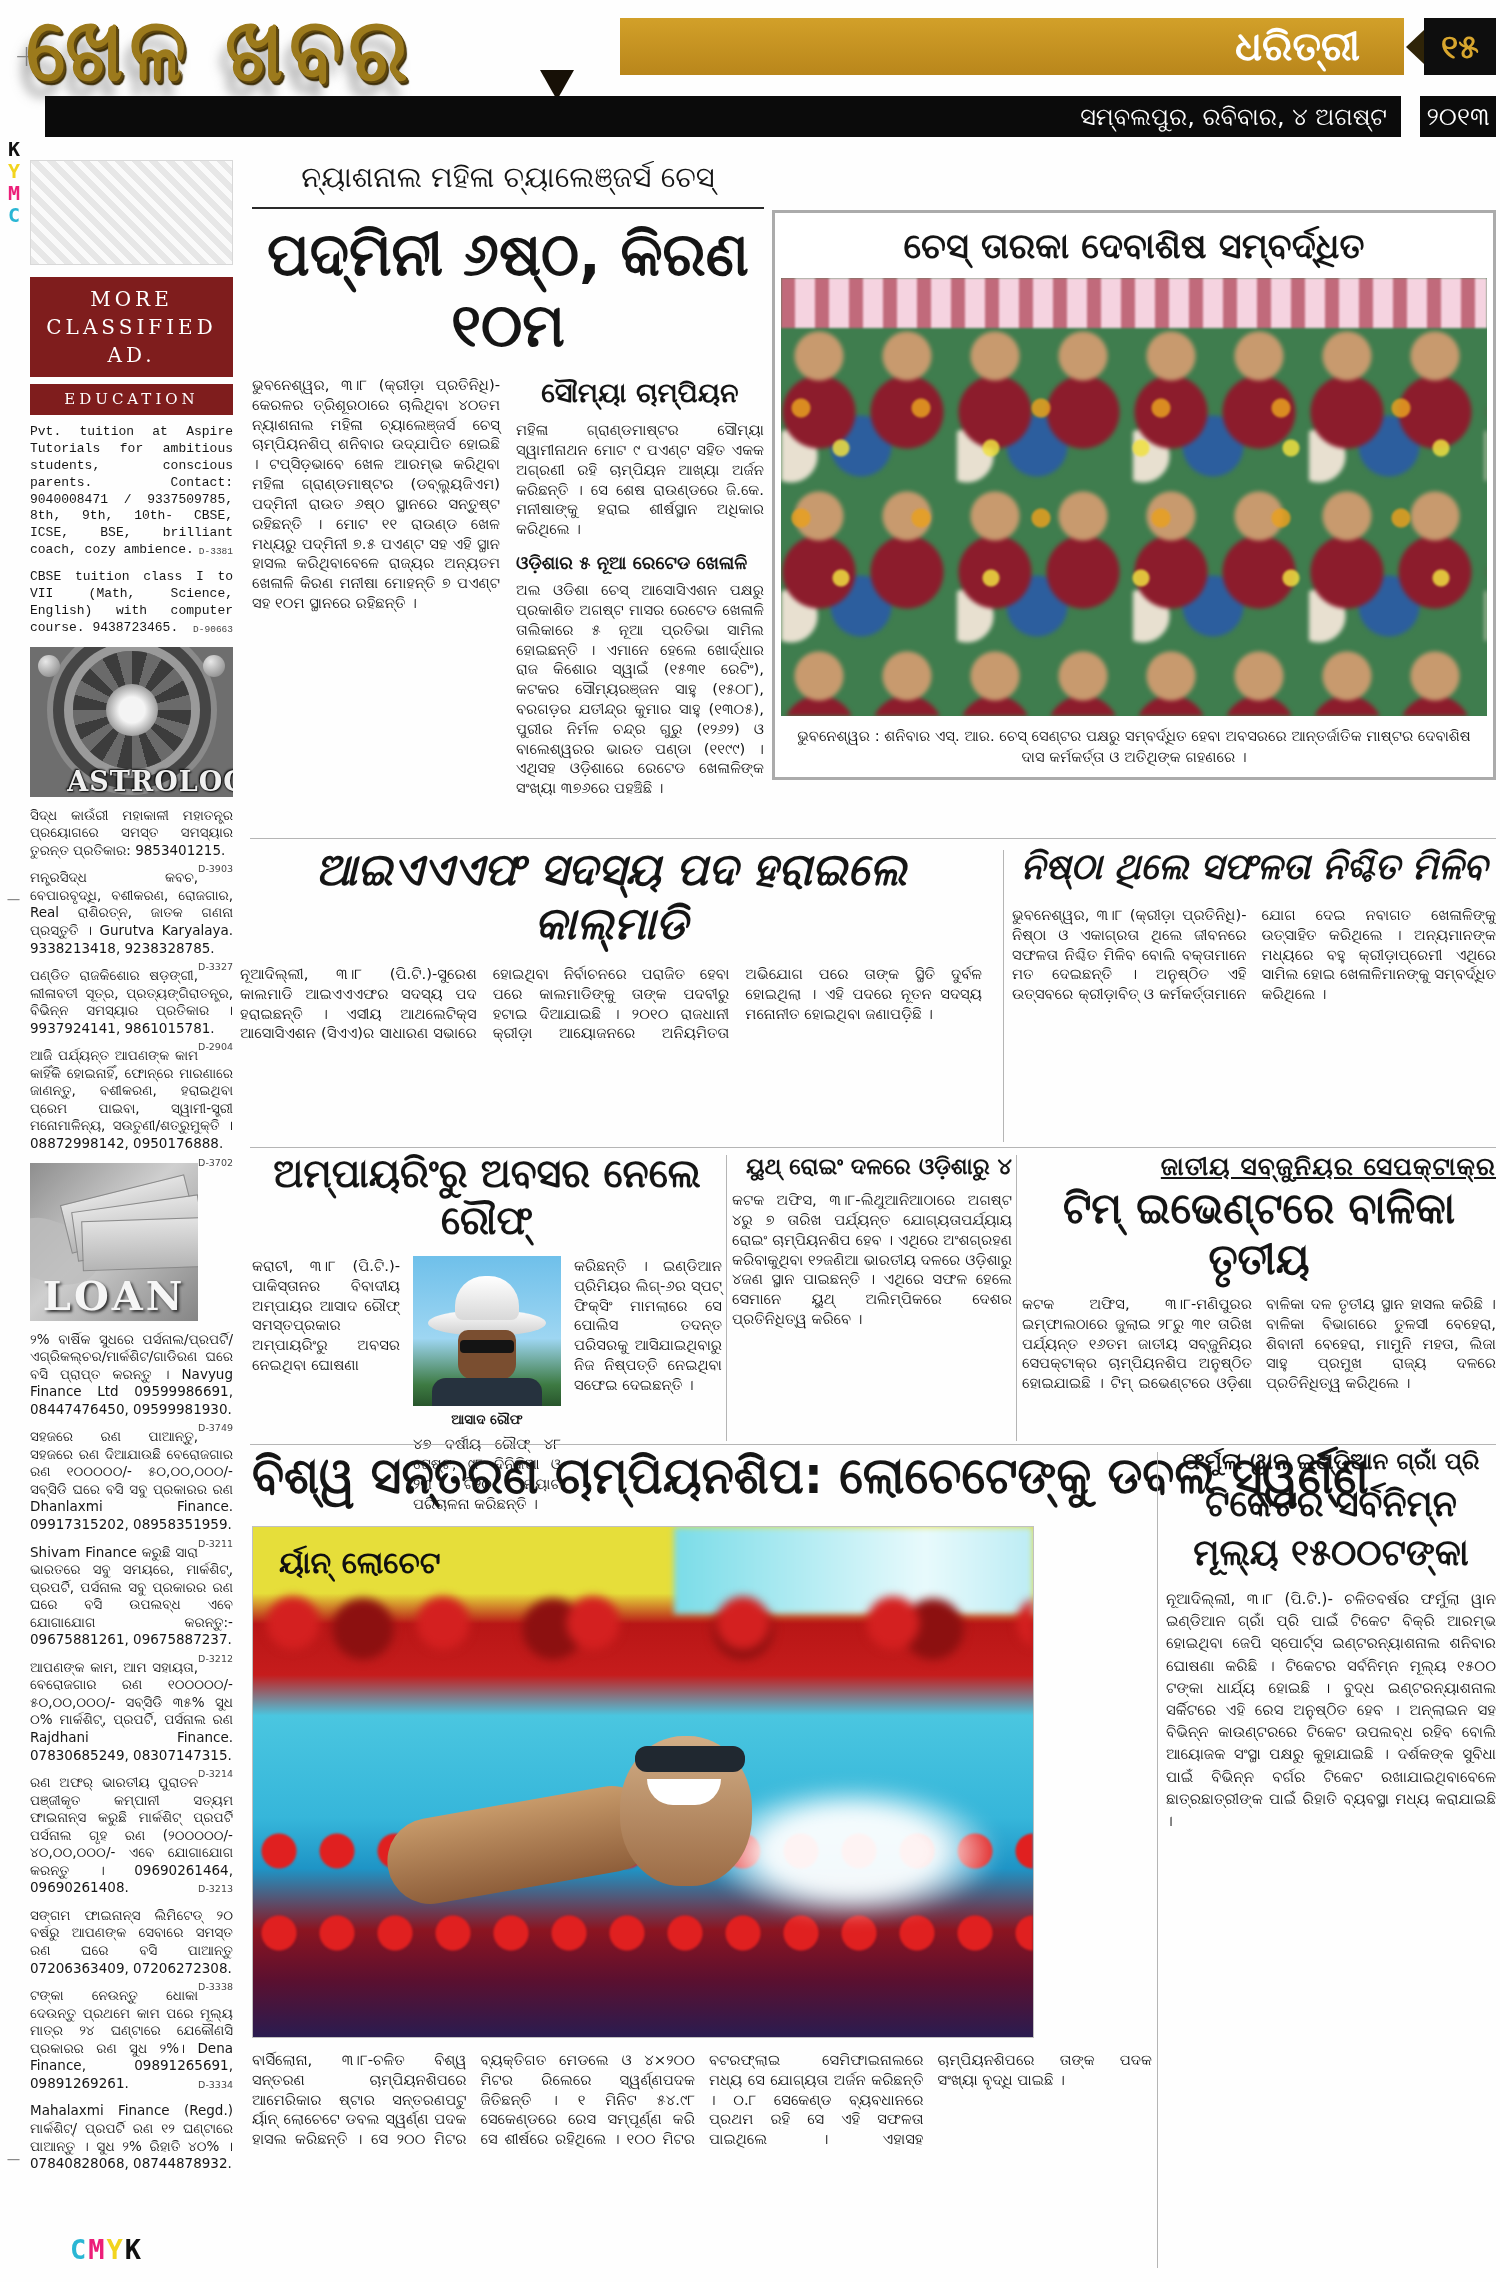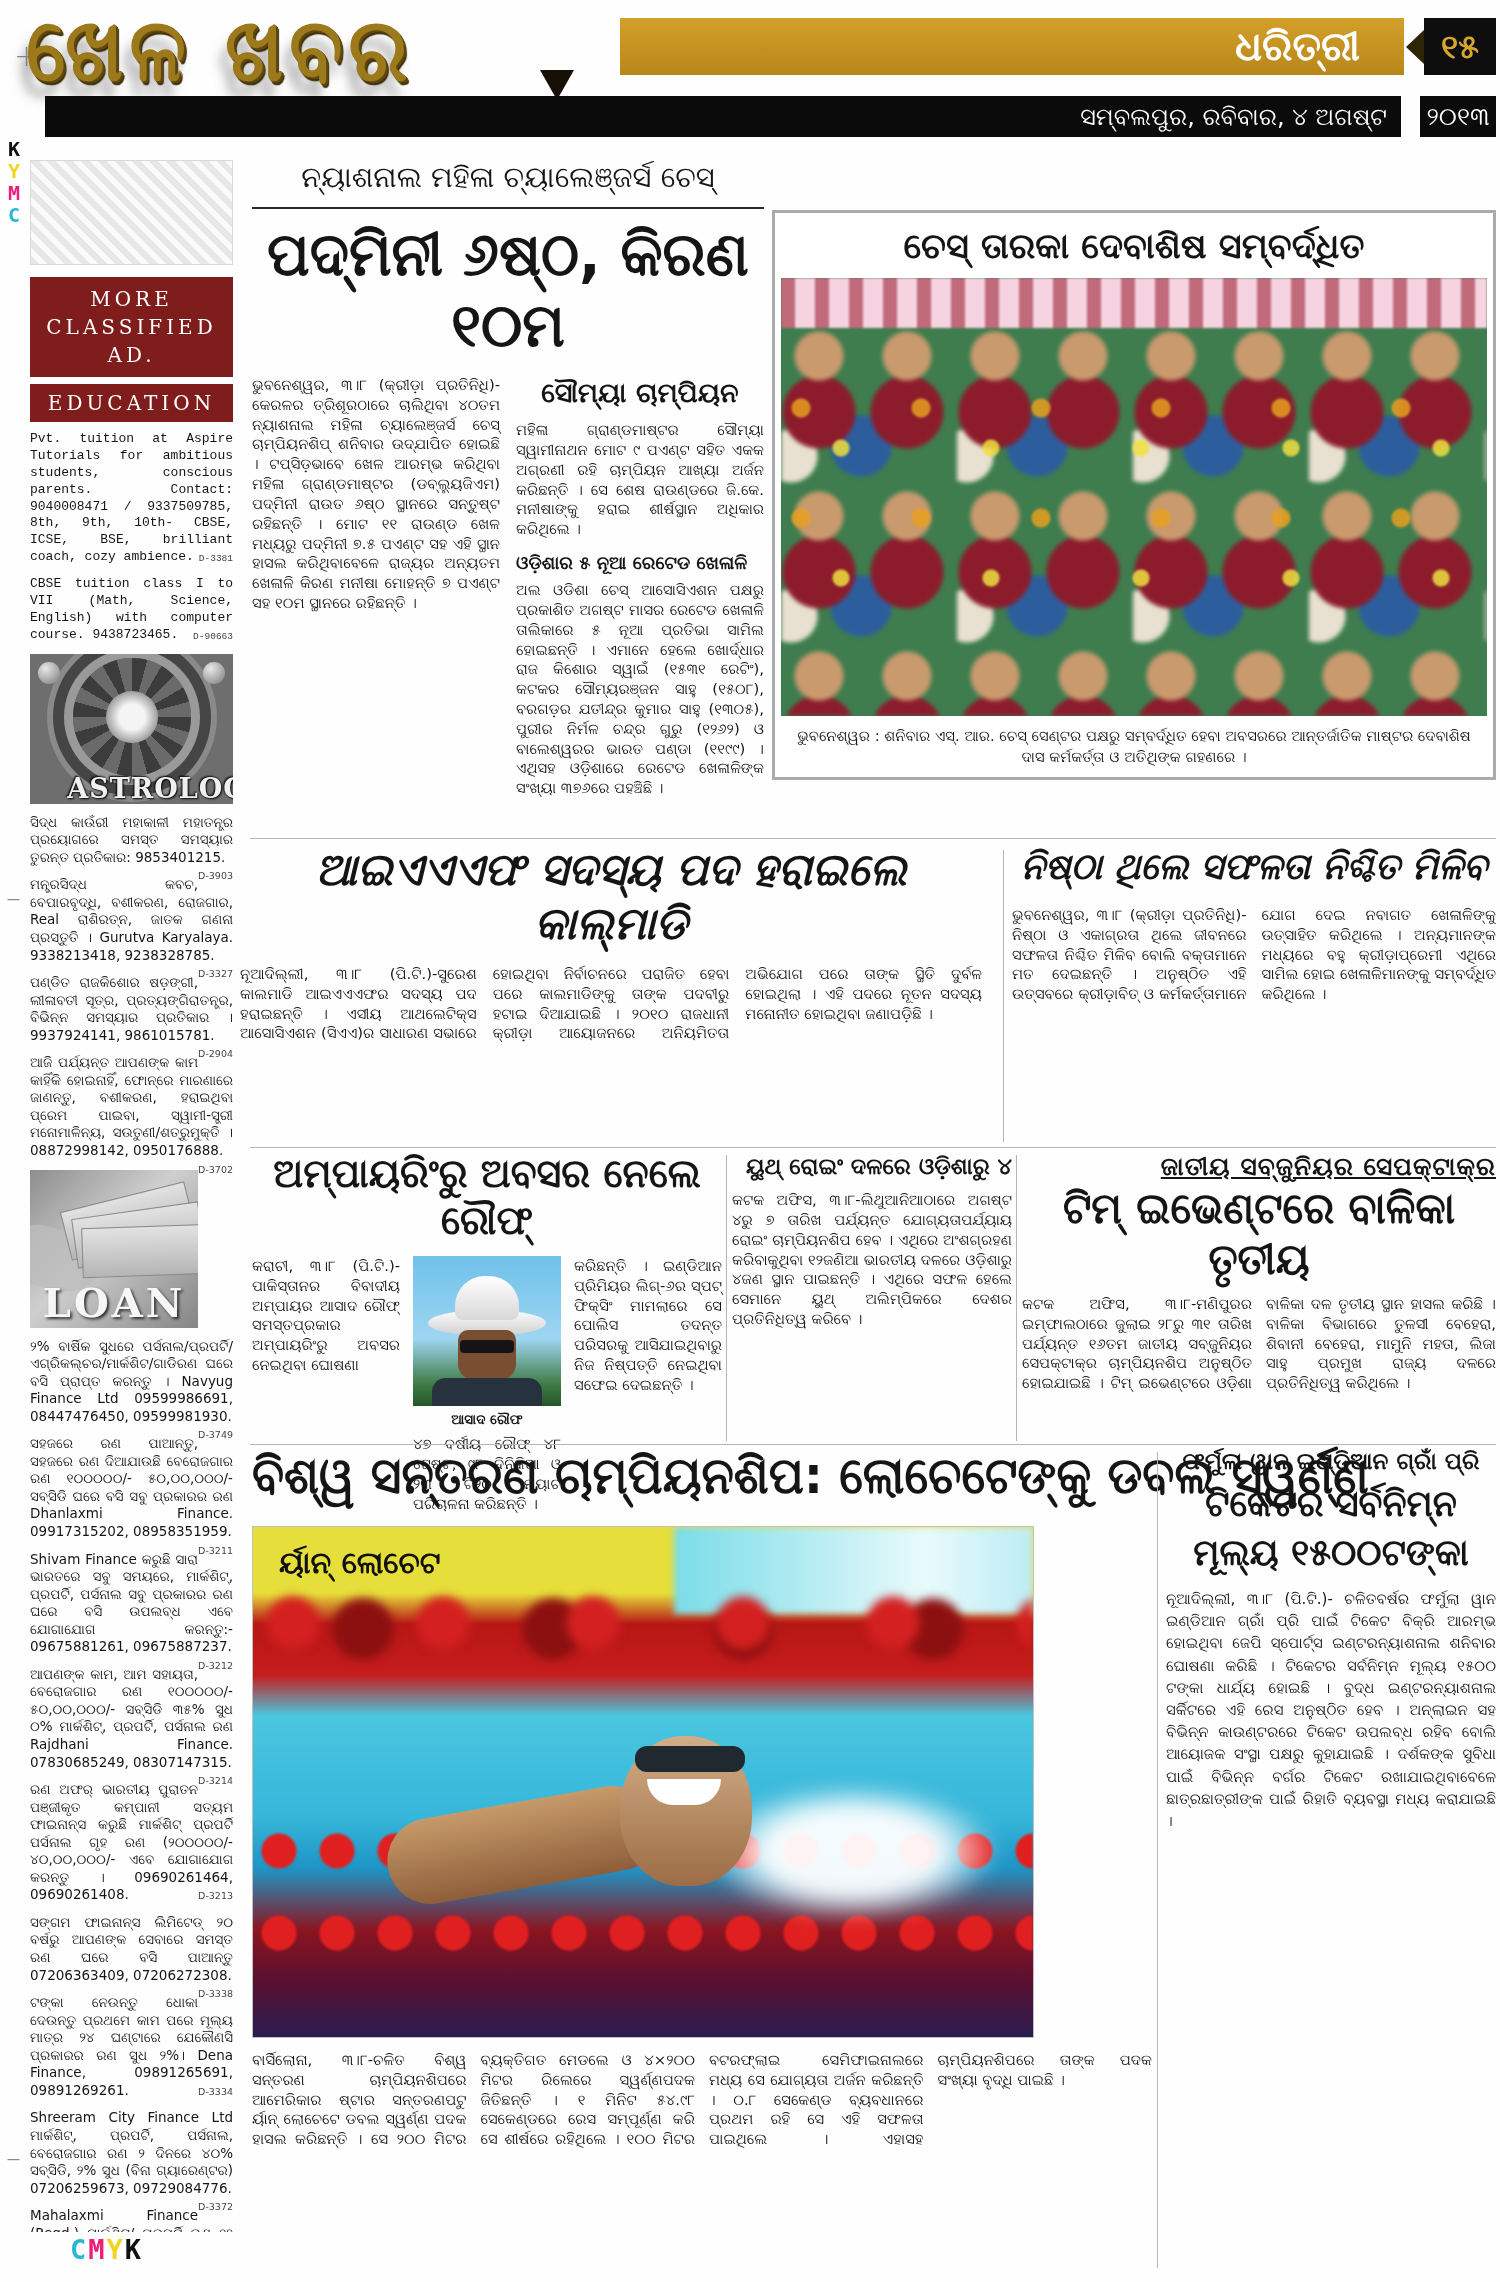--- a/index.html
+++ b/index.html
@@ -38,21 +38,21 @@
           padding-right:14px; font-size:24px; }
   .year-box { position:absolute; left:1420px; top:96px; width:76px; height:41px; background:#0b0b0b;
           color:#fff; display:flex; align-items:center; justify-content:center; font-size:25px; }
 
   
   .classifieds { position:absolute; left:30px; top:160px; width:203px; height:2072px; overflow:hidden; }
   .hatch { height:105px; border:1px solid #d8d8d8; margin-bottom:12px;
            background:repeating-linear-gradient(45deg,#e7e7e7 0 6px,#fafafa 6px 12px); }
   .banner { background:#7f1d1d; color:#fff; text-align:center; font-family:"DejaVu Serif",serif;
             letter-spacing:4px; font-size:20px; line-height:1.4; padding:8px 2px; margin-bottom:7px; }
-  .banner.sec { padding:5px 0; margin:0 0 9px; font-size:20px; }
+  .banner.sec { padding:5px 0; margin:0 0 9px; font-size:15px; }
   .ad { text-align:justify; font-size:13.5px; line-height:1.3; margin-bottom:10px; }
   .ad.en { font-family:"Liberation Mono",monospace; font-size:13px; }
   .ref { font-size:9.5px; color:#444; float:right; margin-top:4px; }
   .astro-img { position:relative; height:150px; margin:2px 0 10px; background:#6e6e6e; overflow:hidden;padding-left:36px; }
   .astro-ring { position:absolute; left:50%; top:42%; width:118px; height:118px; transform:translate(-50%,-50%);
             border-radius:50%; background:repeating-conic-gradient(#3c3c3c 0 15deg,#6a6a6a 15deg 30deg);
             box-shadow:0 0 0 9px #9a9a9a,0 0 0 20px #454545,0 0 0 26px #8a8a8a; }
   .astro-core { position:absolute; left:50%; top:42%; width:52px; height:52px; transform:translate(-50%,-50%);
             border-radius:50%; background:radial-gradient(circle,#f4f4f4 0 35%,#b8b8b8 60%,#555); }
   .astro-dot { position:absolute; width:22px; height:22px; border-radius:50%;
@@ -241,21 +241,20 @@
       <div class="note" style="left:52px; top:56px; transform:rotate(-2deg);"></div>
       <div class="loan-label">LOAN</div>
     </div>
     <p class="ad"><span>୨% ବାର୍ଷିକ ସୁଧରେ ପର୍ସନାଲ/ପ୍ରପର୍ଟି/ଏଗ୍ରିକଲ୍ଚର/ମାର୍କଶିଟ/ଗାଡିରଣ ଘରେ ବସି ପ୍ରାପ୍ତ କରନ୍ତୁ । Navyug Finance Ltd 09599986691, 08447476450, 09599981930.</span><span class="ref">D-3749</span></p>
     <p class="ad"><span>ସହଜରେ ରଣ ପାଆନ୍ତୁ, ସହଜରେ ରଣ ଦିଆଯାଉଛି ବେରୋଜଗାର ରଣ ୧୦୦୦୦୦/- ୫୦,୦୦,୦୦୦/- ସବ୍‌ସିଡି ଘରେ ବସି ସବୁ ପ୍ରକାରର ରଣ Dhanlaxmi Finance. 09917315202, 08958351959.</span><span class="ref">D-3211</span></p>
     <p class="ad"><span>Shivam Finance କରୁଛି ସାରା ଭାରତରେ ସବୁ ସମୟରେ, ମାର୍କଶିଟ୍, ପ୍ରପର୍ଟି, ପର୍ସନାଲ ସବୁ ପ୍ରକାରର ରଣ ଘରେ ବସି ଉପଲବ୍ଧ ଏବେ ଯୋଗାଯୋଗ କରନ୍ତୁ:- 09675881261, 09675887237.</span><span class="ref">D-3212</span></p>
     <p class="ad"><span>ଆପଣଙ୍କ କାମ, ଆମ ସହାୟତା, ବେରୋଜଗାର ରଣ ୧୦୦୦୦୦/- ୫୦,୦୦,୦୦୦/- ସବ୍‌ସିଡି ୩୫% ସୁଧ ୦% ମାର୍କଶିଟ୍, ପ୍ରପର୍ଟି, ପର୍ସନାଲ ରଣ Rajdhani Finance. 07830685249, 08307147315.</span><span class="ref">D-3214</span></p>
     <p class="ad"><span>ରଣ ଅଫର୍ ଭାରତୀୟ ପୁରାତନ ପଞ୍ଜୀକୃତ କମ୍ପାନୀ ସତ୍ୟମ ଫାଇନାନ୍ସ କରୁଛି ମାର୍କଶିଟ୍ ପ୍ରପର୍ଟି ପର୍ସନାଲ ଗୃହ ରଣ (୨୦୦୦୦୦/- ୪୦,୦୦,୦୦୦/- ଏବେ ଯୋଗାଯୋଗ କରନ୍ତୁ । 09690261464, 09690261408.</span><span class="ref">D-3213</span></p>
     <p class="ad"><span>ସଙ୍ଗମ ଫାଇନାନ୍ସ ଲିମିଟେଡ୍ ୨୦ ବର୍ଷରୁ ଆପଣଙ୍କ ସେବାରେ ସମସ୍ତ ରଣ ଘରେ ବସି ପାଆନ୍ତୁ 07206363409, 07206272308.</span><span class="ref">D-3338</span></p>
     <p class="ad"><span>ଟଙ୍କା ନେଉନ୍ତୁ ଧୋକା ଦେଉନ୍ତୁ ପ୍ରଥମେ କାମ ପରେ ମୂଲ୍ୟ ମାତ୍ର ୨୪ ଘଣ୍ଟାରେ ଯେକୌଣସି ପ୍ରକାରର ରଣ ସୁଧ ୨%। Dena Finance, 09891265691, 09891269261.</span><span class="ref">D-3334</span></p>
-    <p class="ad"><span>Shreeram City Finance Ltd ମାର୍କଶିଟ୍, ପ୍ରପର୍ଟି, ପର୍ସନାଲ, ବେରୋଜଗାର ରଣ ୨ ଦିନରେ ୪୦% ସବ୍‌ସିଡି, ୨% ସୁଧ (ବିନା ଗ୍ୟାରେଣ୍ଟର) 07206259673, 09729084776.</span><span class="ref">D-3372</span></p>
     <p class="ad"><span>Mahalaxmi Finance (Regd.) ମାର୍କଶିଟ୍/ ପ୍ରପର୍ଟି ରଣ ୧୨ ଘଣ୍ଟାରେ ପାଆନ୍ତୁ । ସୁଧ ୨% ରିହାତି ୪୦% । 07840828068, 08744878932.</span></p>
 
   </div>
 
   <div class="art-chess">
     <div class="kicker1">ନ୍ୟାଶନାଲ ମହିଳା ଚ୍ୟାଲେଞ୍ଜର୍ସ ଚେସ୍</div>
     <div class="headline1">ପଦ୍ମିନୀ ୬ଷ୍ଠ, କିରଣ ୧୦ମ</div>
     <div class="chess-cols bodytxt just">
       <div>
         <span>ଭୁବନେଶ୍ୱର, ୩।୮ (କ୍ରୀଡ଼ା ପ୍ରତିନିଧି)-କେରଳର ତ୍ରିଶୂରଠାରେ ଚାଲିଥିବା ୪୦ତମ ନ୍ୟାଶନାଲ ମହିଳା ଚ୍ୟାଲେଞ୍ଜର୍ସ ଚେସ୍ ଚାମ୍ପିୟନଶିପ୍ ଶନିବାର ଉଦ୍‌ଯାପିତ ହୋଇଛି । ଟପ୍‌ସିଡ଼ଭାବେ ଖେଳ ଆରମ୍ଭ କରିଥିବା ମହିଳା ଗ୍ରାଣ୍ଡମାଷ୍ଟର (ଡବ୍ଲ୍ୟୁଜିଏମ) ପଦ୍ମିନୀ ରାଉତ ୬ଷ୍ଠ ସ୍ଥାନରେ ସନ୍ତୁଷ୍ଟ ରହିଛନ୍ତି । ମୋଟ ୧୧ ରାଉଣ୍ଡ ଖେଳ ମଧ୍ୟରୁ ପଦ୍ମିନୀ ୭.୫ ପଏଣ୍ଟ ସହ ଏହି ସ୍ଥାନ ହାସଲ କରିଥିବାବେଳେ ରାଜ୍ୟର ଅନ୍ୟତମ ଖେଳାଳି କିରଣ ମନୀଷା ମୋହନ୍ତି ୭ ପଏଣ୍ଟ ସହ ୧୦ମ ସ୍ଥାନରେ ରହିଛନ୍ତି ।</span>

